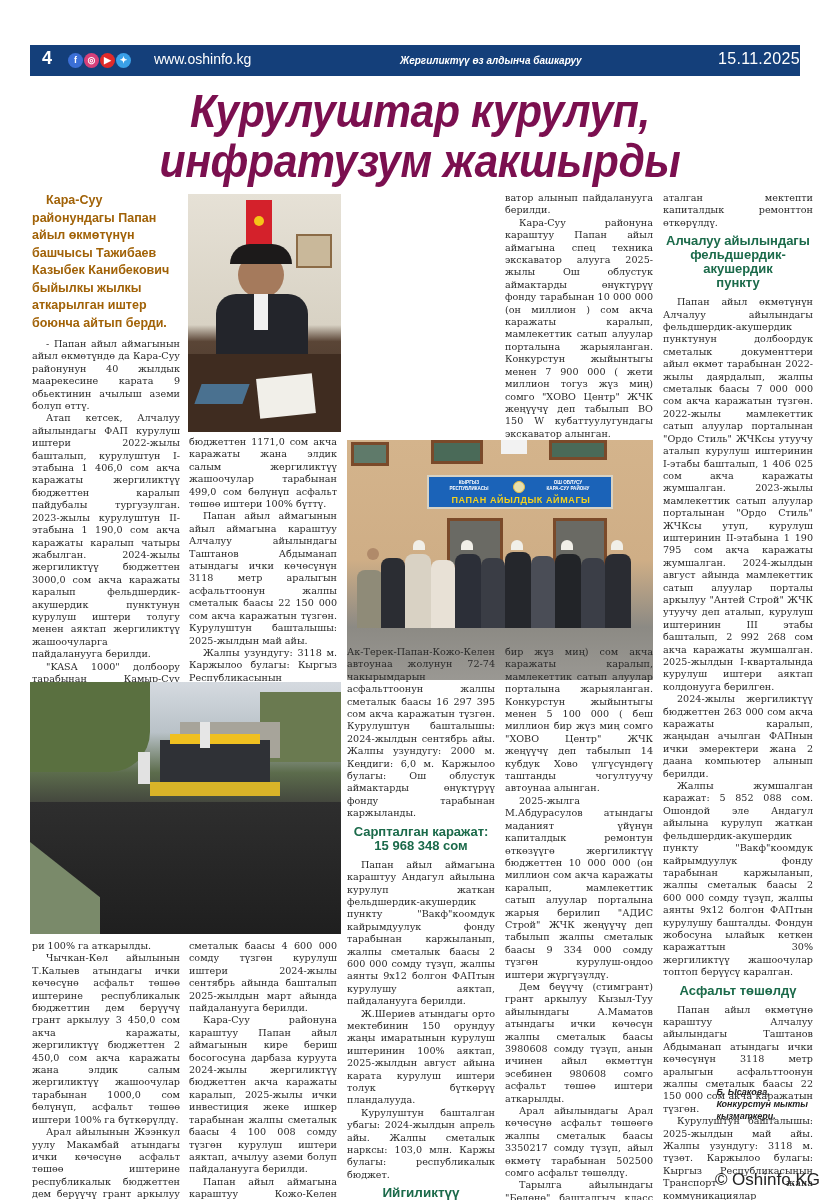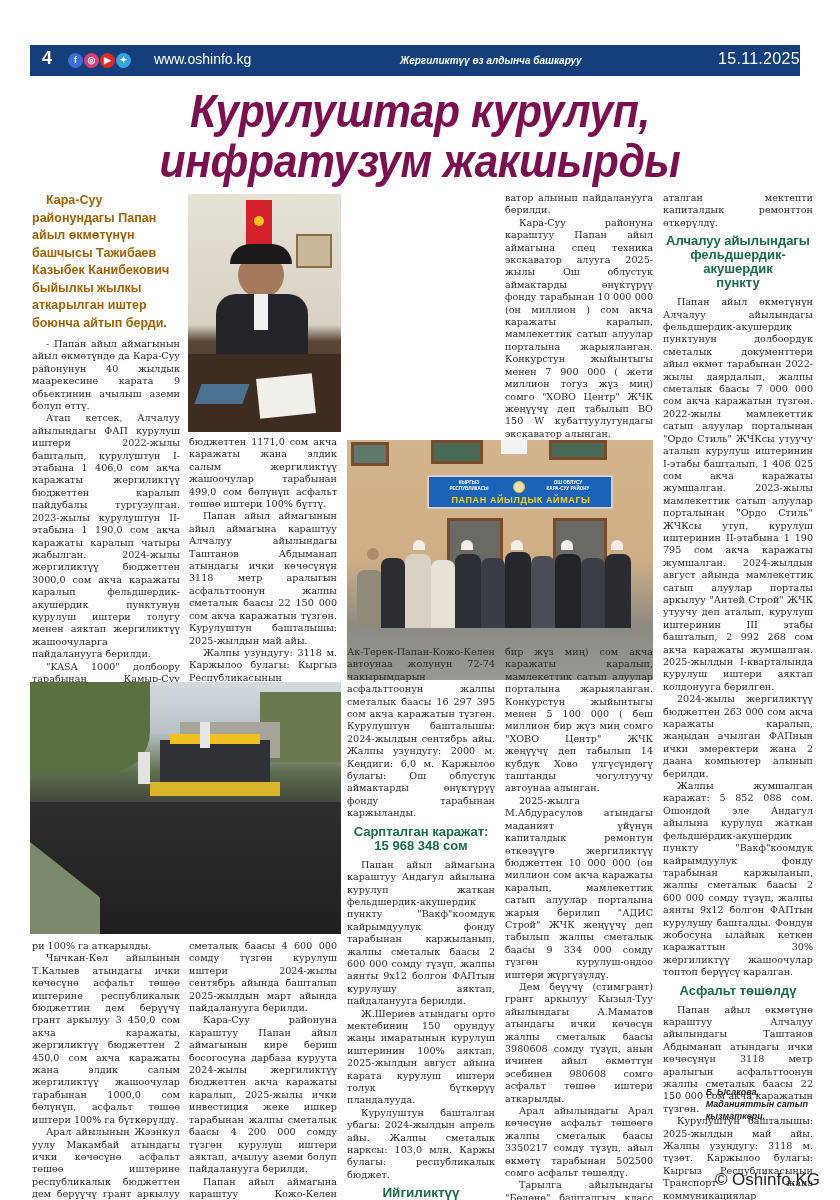--- a/index.html
+++ b/index.html
@@ -163,21 +163,21 @@
 </div>
 
 <div class="col" style="left:32px; top:940px; width:148px;">
   <p style="text-indent:0">ри 100% га аткарылды.</p>
   <p>Чычкан-Көл айылынын Т.Калыев атындагы ички көчөсүнө асфальт төшөө иштерине республикалык бюджеттин дем берүүчү грант аркылуу 3 450,0 сом акча каражаты, жергиликтүү бюджеттен 2 450,0 сом акча каражаты жана элдик салым жергиликтүү жашоочулар тарабынан 1000,0 сом бөлүнүп, асфальт төшөө иштери 100% га бүткөрүлдү.</p>
   <p>Арал айылынын Жээнкул уулу Макамбай атындагы ички көчөсүнө асфальт төшөө иштерине республикалык бюджеттен дем берүүчү грант аркылуу 3 000,0 сом акча каражаты, Жергиликтүү</p>
 </div>
 
 <div class="col" style="left:189px; top:940px; width:148px;">
   <p style="text-indent:0">сметалык баасы 4 600 000 сомду түзгөн курулуш иштери 2024-жылы сентябрь айында башталып 2025-жылдын март айында пайдаланууга берилди.</p>
-  <p>Кара-Суу районуна караштуу Папан айыл аймагынын кире бериш босогосуна дарбаза куруута 2024-жылы жергиликтүү бюджеттен акча каражаты каралып, 2025-жылы ички инвестиция жеке ишкер тарабынан жалпы сметалык баасы 4 200 000 сомду түзгөн курулуш иштери аяктап, ачылуу аземи болуп пайдаланууга берилди.</p>
+  <p>Кара-Суу районуна караштуу Папан айыл аймагынын кире бериш босогосуна дарбаза куруута 2024-жылы жергиликтүү бюджеттен акча каражаты каралып, 2025-жылы ички инвестиция жеке ишкер тарабынан жалпы сметалык баасы 4 100 008 сомду түзгөн курулуш иштери аяктап, ачылуу аземи болуп пайдаланууга берилди.</p>
   <p>Папан айыл аймагына караштуу Кожо-Келен айылындагы</p>
 </div>
 
 <div class="col" style="left:663px; top:192px; width:150px;">
   <p style="text-indent:0">аталган мектепти капиталдык ремонттон өткөрүлдү.</p>
   <div class="subhead">
     <div>Алчалуу айылындагы</div>
     <div>фельдшердик-акушердик</div>
     <div>пункту</div>
   </div>
@@ -185,17 +185,17 @@
   <p>2024-жылы жергиликтүү бюджеттен 263 000 сом акча каражаты каралып, жаңыдан ачылган ФАПнын ички эмеректери жана 2 даана компьютер алынып берилди.</p>
   <p>Жалпы жумшалган каражат: 5 852 088 сом. Ошондой эле Андагул айылына курулуп жаткан фельдшердик-акушердик пункту "Вакф"коомдук кайрымдуулук фонду тарабынан каржыланып, жалпы сметалык баасы 2 600 000 сомду түзүп, жалпы аянты 9х12 болгон ФАПтын курулушу башталды. Фондун жобосуна ылайык кеткен каражаттын 30% жергиликтүү жашоочулар топтоп берүүсү каралган.</p>
   <div class="subhead">Асфальт төшөлдү</div>
   <p>Папан айыл өкмөтүнө караштуу Алчалуу айылындагы Таштанов Абдыманап атындагы ички көчөсүнүн 3118 метр аралыгын асфальттоонун жалпы сметалык баасы 22 150 000 сом акча каражатын түзгөн.</p>
   <p>Курулуштун башталышы: 2025-жылдын май айы. Жалпы узундугу: 3118 м. түзөт. Каржылоо булагы: Кыргыз Республикасынын Транспорт жана коммуникациялар министрлиги тарабынан каржыланат.</p>
 
 </div>
 
 <div class="caption-author">
   <div>Б. Ысакова,</div>
-  <div>Маданияттын сатып</div>
+  <div>Конкурстун мыкты</div>
   <div>кызматкери.</div>
 </div>
 
 <div class="copyright">© Oshinfo.KG</div>
 
 </body></html>

